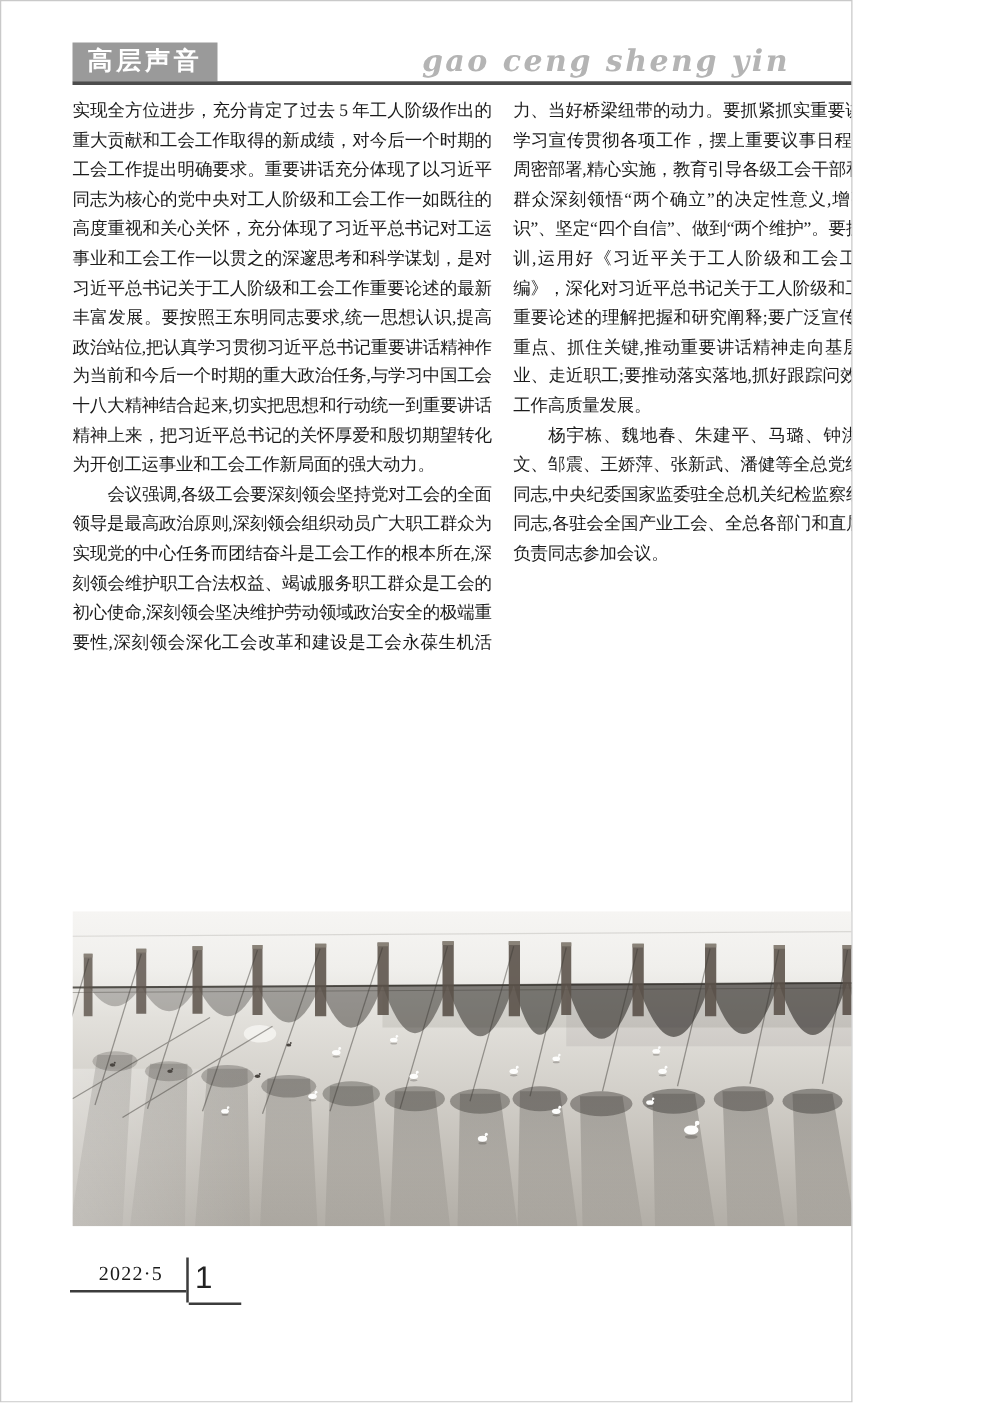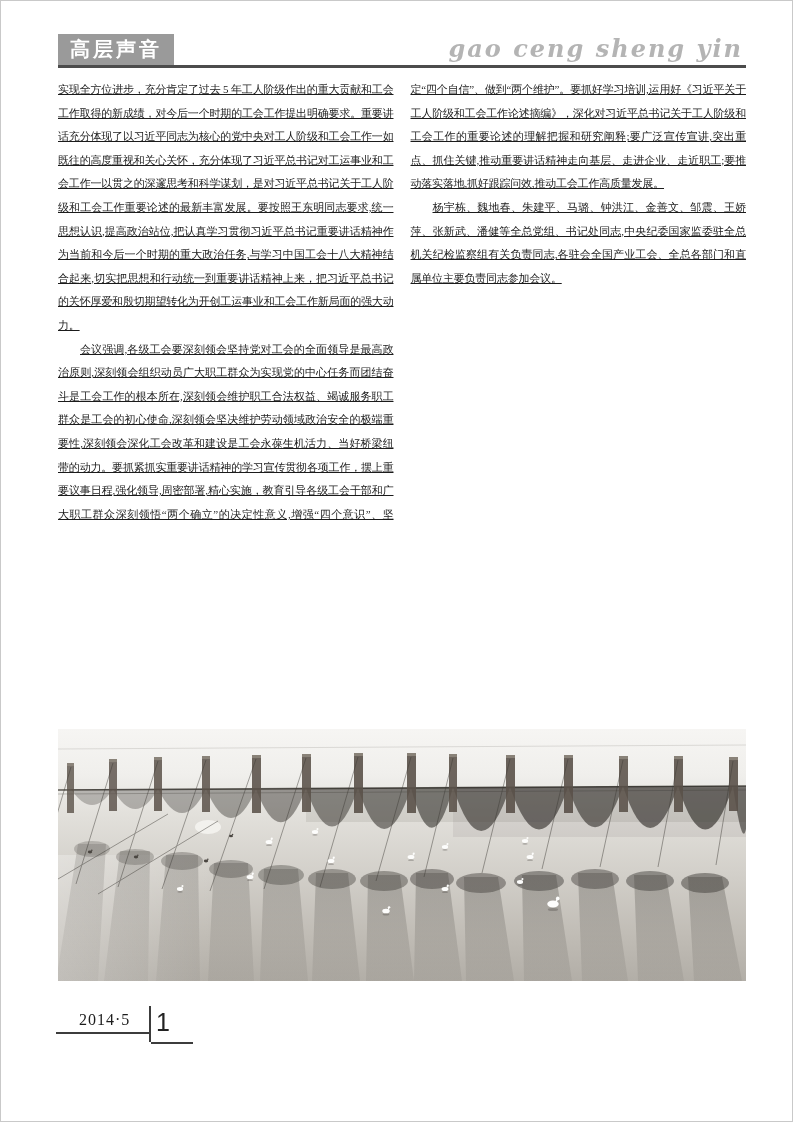--- a/index.html
+++ b/index.html
@@ -1,18 +1,18 @@
 <!DOCTYPE html>
 <html><head>
 <meta charset="utf-8">
 <style>
   html,body{margin:0;padding:0;background:#ffffff;}
   .page{
     position:relative;
-    width:793px;height:1122px;
+    width:682px;height:1122px;
     background:#ffffff;
     border:1px solid #c9c9c9;
     box-sizing:border-box;
     overflow:hidden;
     font-family:"Liberation Serif", serif;
     color:#1b1b1b;
   }
   
   .section-box{
     position:absolute;left:57px;top:33px;
@@ -36,25 +36,24 @@
   .header-rule{
     position:absolute;left:57px;top:64px;
     width:688px;height:3px;
     background:#4c4c4c;
   }
   
   .article{
     position:absolute;left:57px;top:77px;
     width:688px;height:452px;
     column-count:2;column-gap:17px;column-fill:auto;
-    font-size:11px;line-height:23.6px;
+    font-size:14px;line-height:23.6px;
     letter-spacing:-0.2px;
     text-align:justify;
     overflow:hidden;
-    text-decoration:underline;
   }
   .article p{margin:0;}
   .article p.indent{text-indent:2em;}
   
   .photo{
     position:absolute;left:57px;top:728px;
     width:688px;height:252px;
   }
   
   .footer-issue{
@@ -263,19 +262,19 @@
     </g>
 
     <g>
       <use href="#smallbird" transform="translate(32,123)"></use>
       <use href="#smallbird" transform="translate(78,128)"></use>
       <use href="#smallbird" transform="translate(148,132)"></use>
       <use href="#smallbird" transform="translate(173,107) scale(0.9)"></use>
     </g>
   </svg>
 
-  <div class="footer-issue">2014·5</div>
+  <div class="footer-issue">2022·5</div>
   <div class="footer-line1"></div>
   <div class="footer-vbar"></div>
   <div class="footer-pagenum">1</div>
   <div class="footer-line2"></div>
 
 </div>
 
 </body></html>

